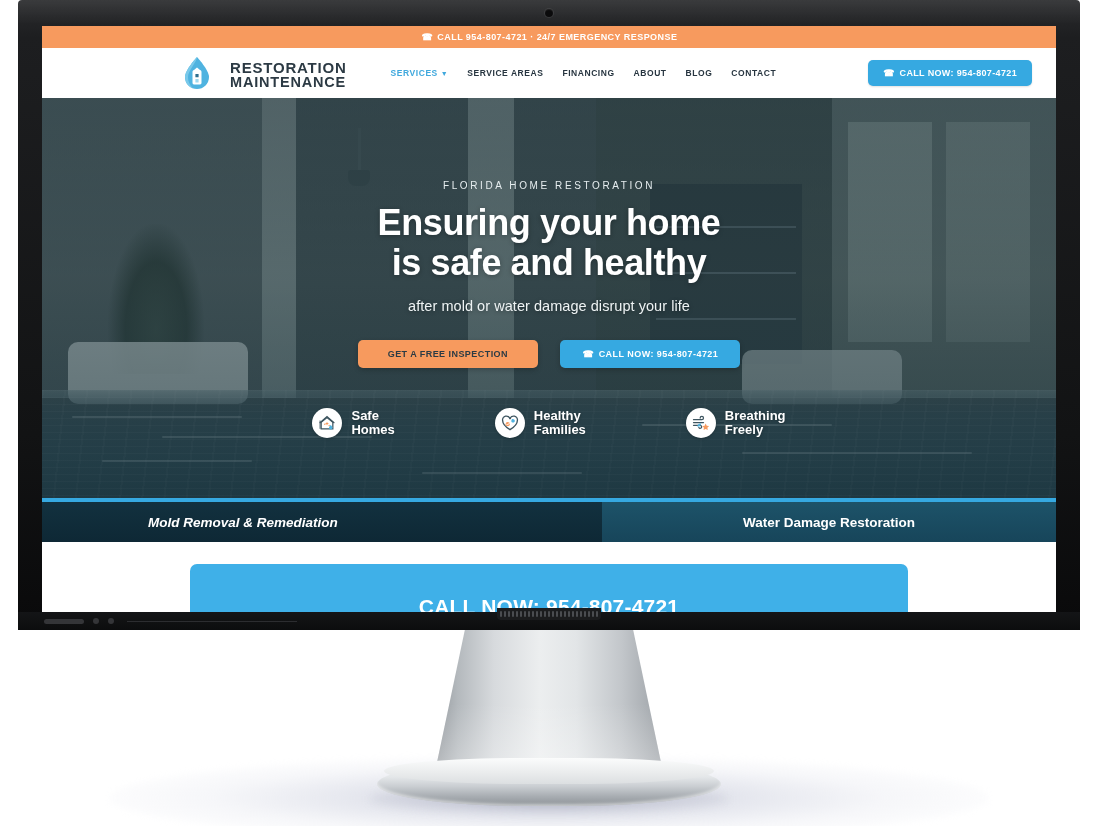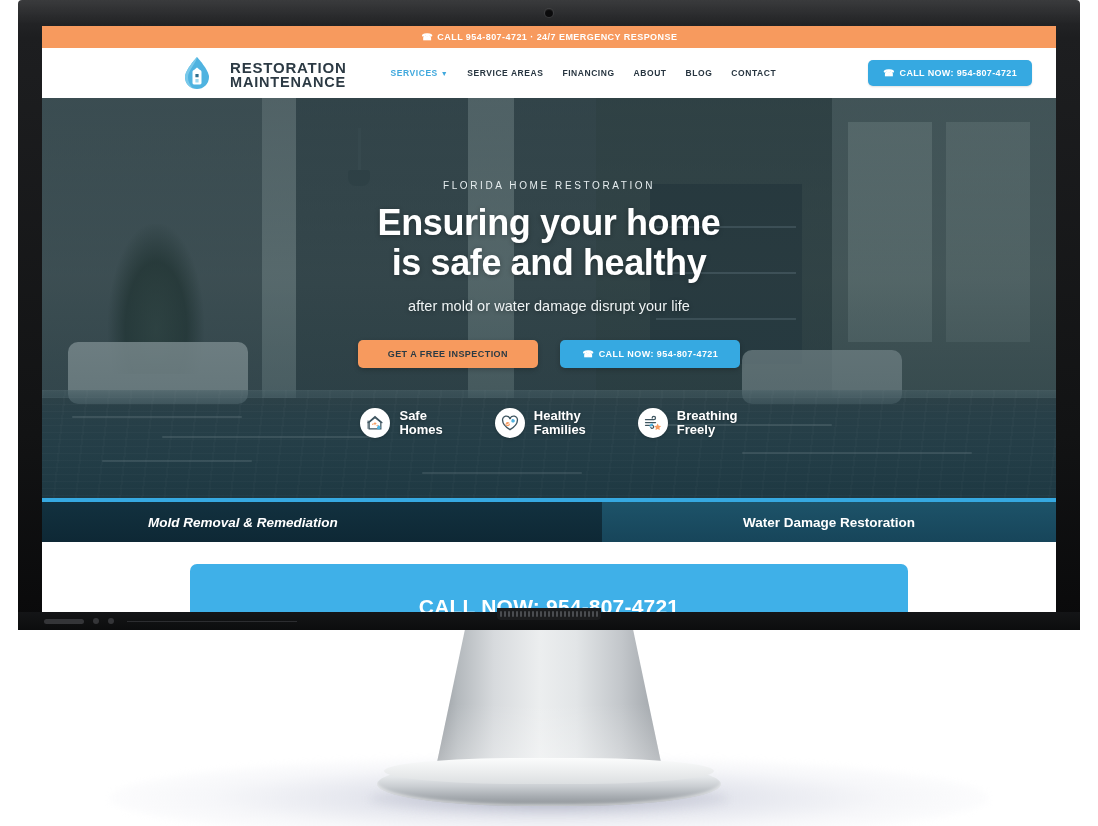--- a/index.html
+++ b/index.html
@@ -350,21 +350,21 @@
   }
   .btn-orange { background:#f79a5e; color:#2b3b44; font-size:9px; padding:9px 30px; }
   .btn-blue   { background:#36a9e1; color:#ffffff; font-size:9px; padding:9px 22px;
                 display:flex; align-items:center; gap:5px; }
   .btn-blue .ph { display:inline-block; transform: scaleX(-1); }
 
   .features {
     margin-top: 40px;
     display: flex;
     justify-content: center;
-    gap: 52px;
+    gap: 100px;
   }
   .feature { display: flex; align-items: center; gap: 9px; }
   .f-icon {
     width: 30px; height: 30px;
     border-radius: 50%;
     background: #ffffff;
     display: flex; align-items: center; justify-content: center;
     flex: 0 0 auto;
     box-shadow: 0 1px 3px rgba(0,0,0,.2);
   }

